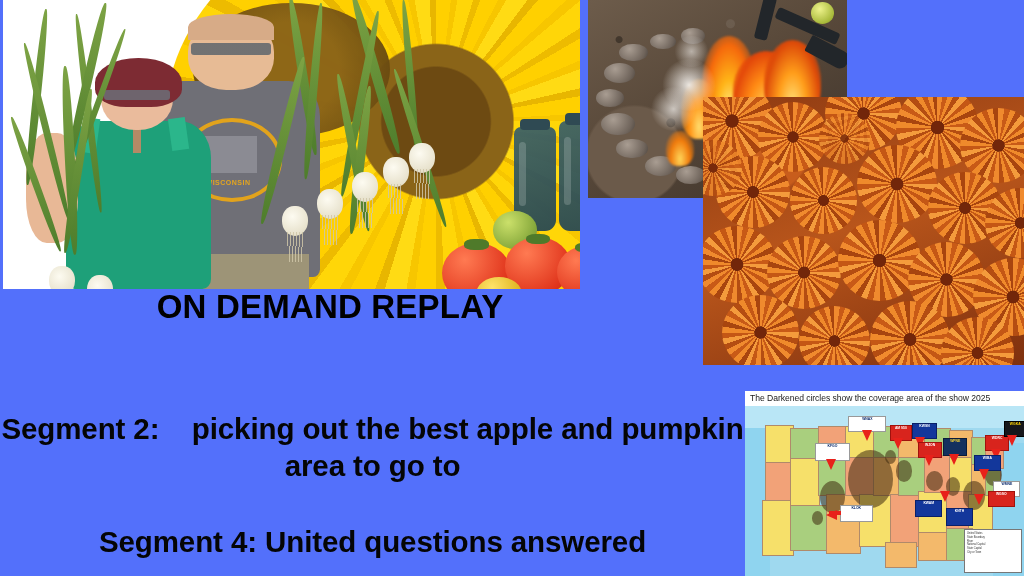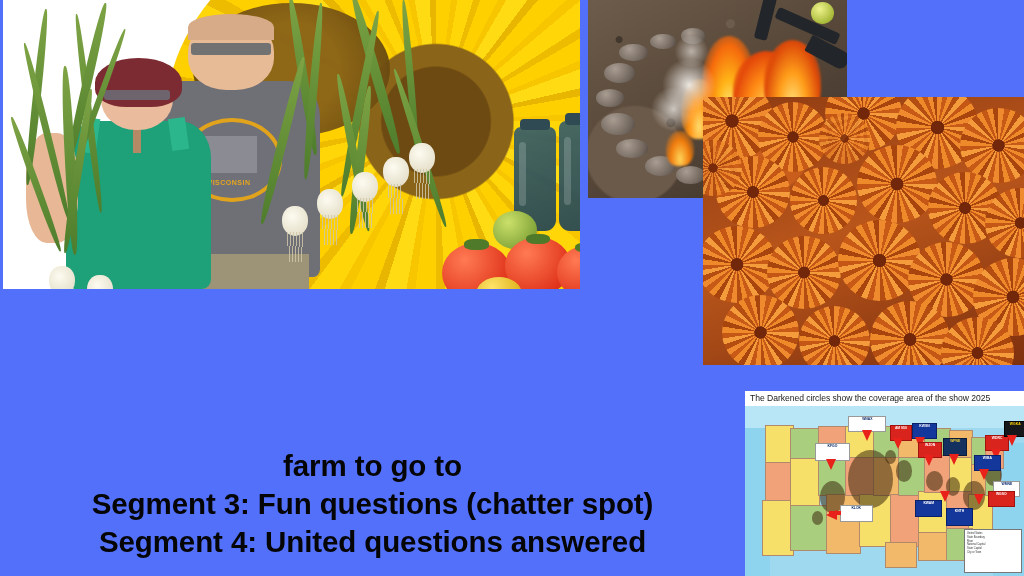--- a/index.html
+++ b/index.html
@@ -381,18 +381,19 @@
         <div>United States</div>
         <div>State Boundary</div>
         <div>River</div>
         <div>National Capital</div>
         <div>State Capital</div>
         <div>City or Town</div>
       </div>
     </div>
   </div>
 
-
-  <div class="txt seg" id="seg2b">farm to go to</div>
-  <div class="txt seg" id="seg3">Segment 3: Fun questions (chatter spot)</div>
+  <div class="txt" id="title-main">ON DEMAND REPLAY</div>
+
+  <div class="txt seg" id="seg2">Segment 2:    picking out the best apple and pumpkin</div>
+  <div class="txt seg" id="seg2b">area to go to</div>
   <div class="txt seg" id="seg4">Segment 4: United questions answered</div>
 
 </div>
 
 </body></html>

